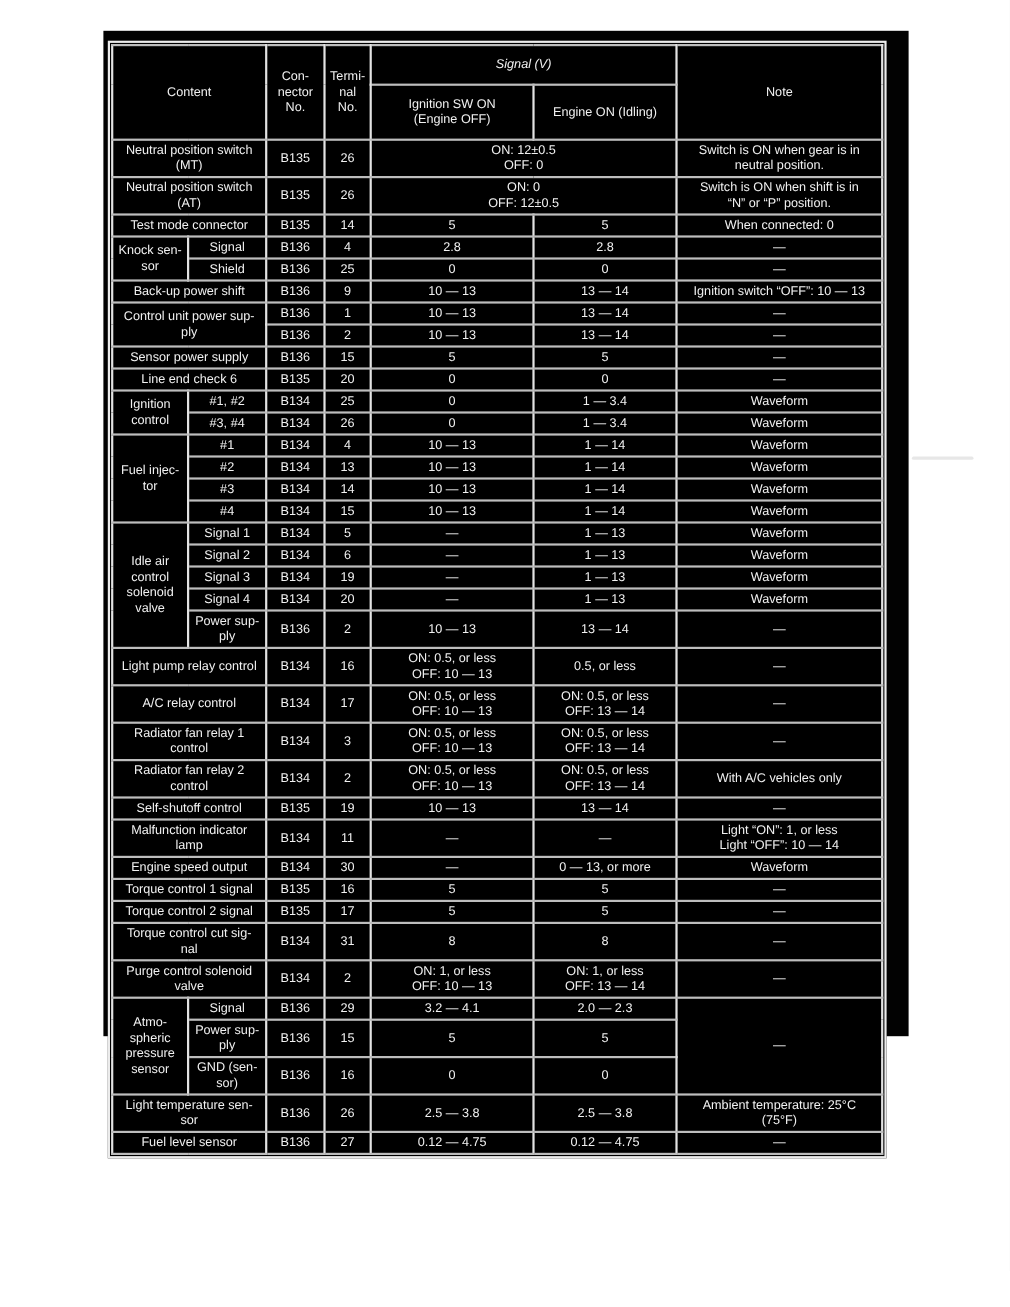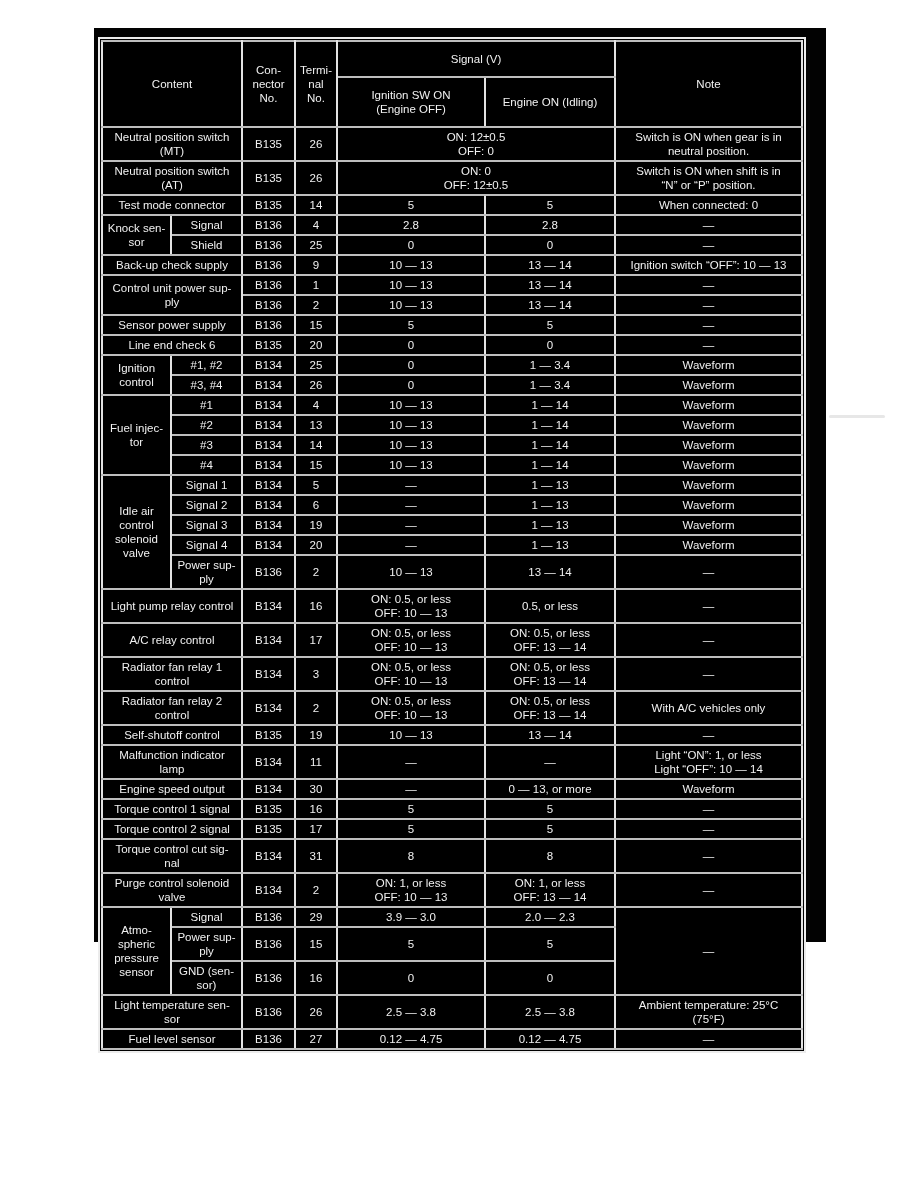--- a/index.html
+++ b/index.html
@@ -8,21 +8,21 @@
   .scan{position:absolute;left:94px;top:28px;width:732px;height:914px;background:#020202;}
   .frame{position:absolute;left:4px;top:9px;border:2px solid #ececec;padding:1px;background:#000;}
   table.vt{border-collapse:collapse;table-layout:fixed;width:700px;background:#000;
     color:#f1f1f1;font-size:11.5px;line-height:14px;}
   table.vt th,table.vt td{
     border-left:2px solid #e3e3e3;border-right:2px solid #e3e3e3;
     border-top:2px solid #bdbdbd;border-bottom:2px solid #bdbdbd;
     padding:2px 4px;text-align:center;vertical-align:middle;
     white-space:pre-line;overflow:hidden;font-weight:400;}
   table.vt th{padding:10px 3px;}
-  table.vt tr.h1 th.sg{height:14px;}
+  table.vt tr.h1 th.sg{height:14px;font-style:italic;}
   table.vt td.al, table.vt th.al{text-align:center;}
   .artifact{position:absolute;left:829px;top:415px;width:56px;height:3px;
     background:#c9c9c9;opacity:.45;border-radius:2px;}
 </style>
 </head>
 <body>
 
 <div class="page">
   <div class="scan">
     <div class="frame">
@@ -94,21 +94,21 @@
             </tr>
             <tr>
               <td class="al">Shield</td>
               <td>B136</td>
               <td>25</td>
               <td>0</td>
               <td>0</td>
               <td>—</td>
             </tr>
             <tr>
-              <td colspan="2" class="al">Back-up check supply</td>
+              <td colspan="2" class="al">Back-up power shift</td>
               <td>B136</td>
               <td>9</td>
               <td>10 — 13</td>
               <td>13 — 14</td>
               <td class="al">Ignition switch “OFF”: 10 — 13</td>
             </tr>
             <tr>
               <td colspan="2" rowspan="2" class="al">Control unit power sup-
 ply</td>
               <td>B136</td>
@@ -341,21 +341,21 @@
               <td>—</td>
             </tr>
             <tr>
               <td rowspan="3" class="al">Atmo-
 spheric
 pressure
 sensor</td>
               <td class="al">Signal</td>
               <td>B136</td>
               <td>29</td>
-              <td>3.9 — 3.0</td>
+              <td>3.2 — 4.1</td>
               <td>2.0 — 2.3</td>
               <td rowspan="3">—</td>
             </tr>
             <tr>
               <td class="al">Power sup-
 ply</td>
               <td>B136</td>
               <td>15</td>
               <td>5</td>
               <td>5</td>

